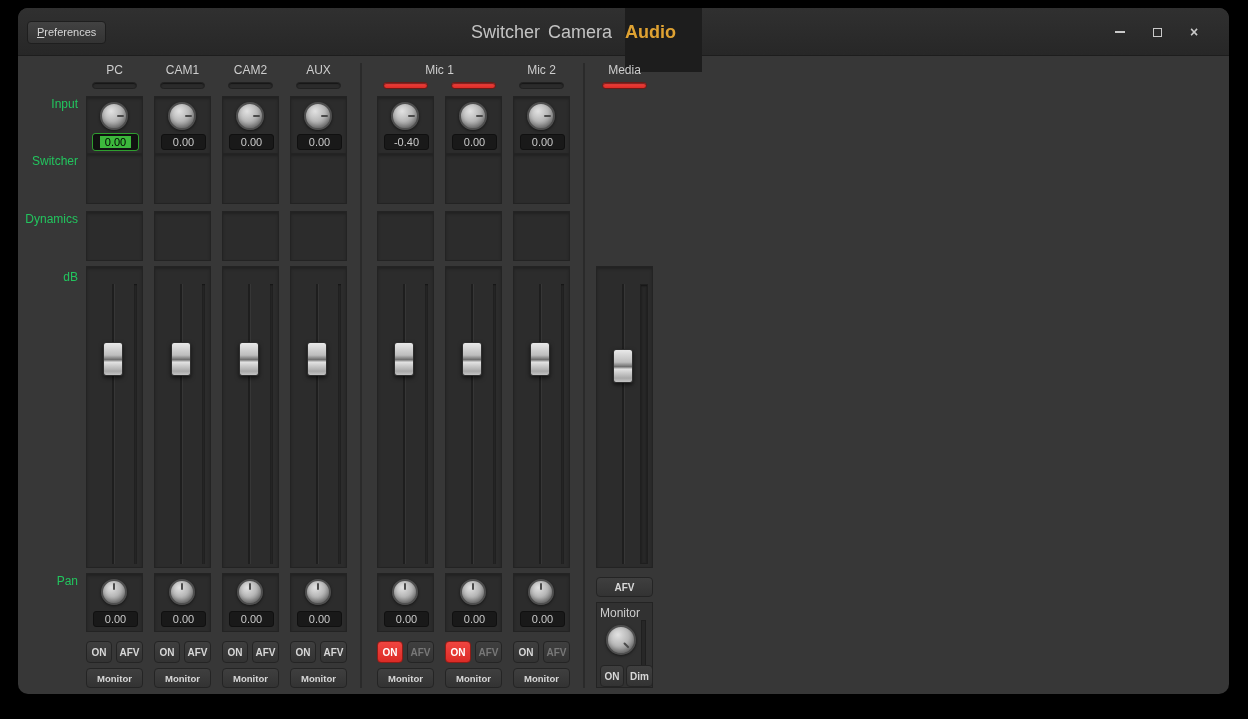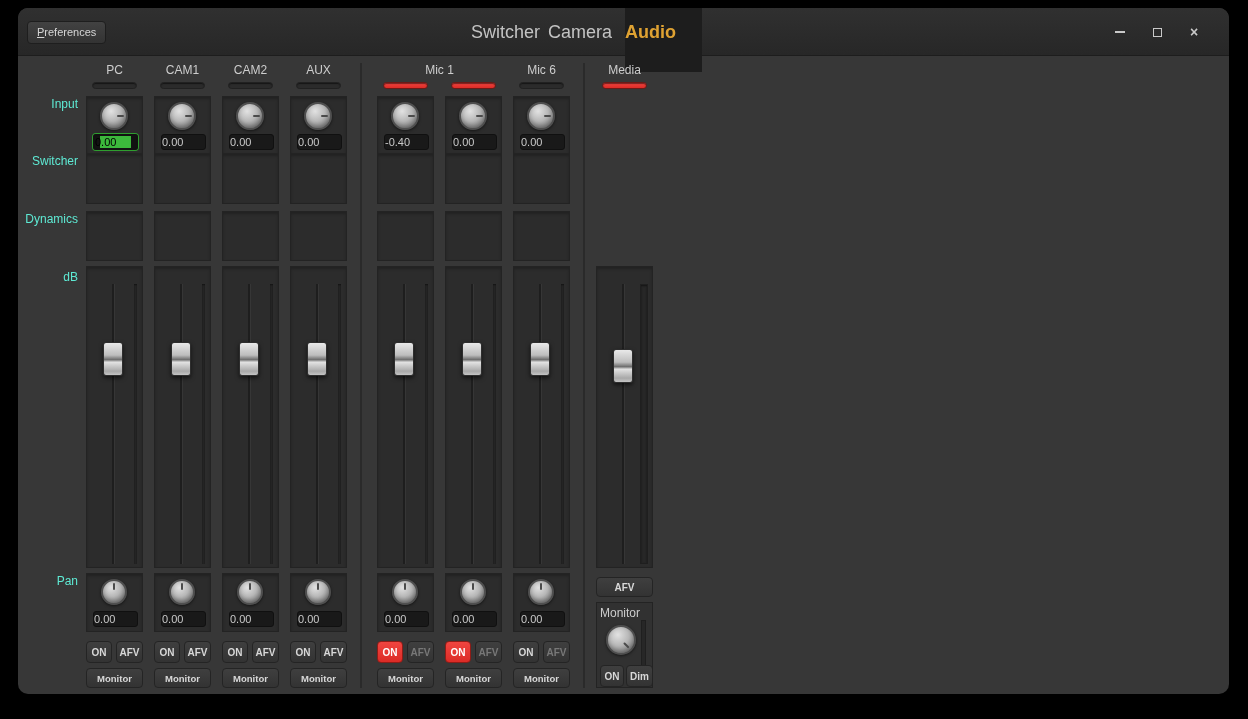--- a/index.html
+++ b/index.html
@@ -34,21 +34,21 @@
   .tab.active { background:#1d1d1d; color:var(--tab-active,#dfa232); font-weight:bold; }
   .win-controls { position:absolute; right:28px; top:0; height:48px; display:flex; align-items:center; gap:23px; }
   .wc { width:14px; height:14px; display:flex; align-items:center; justify-content:center; }
   .wc-min { width:10px; height:2px; background:#c9c9c9; }
   .wc-max { width:9px; height:9px; border:1.5px solid #c9c9c9; }
   .wc-close { color:#c9c9c9; font-size:14px; font-weight:bold; line-height:14px; }
   
   .content { position:absolute; left:0; top:48px; right:0; bottom:0; }
   .row-label {
     position:absolute; width:60px; text-align:right; right:auto;
-    color:#5eead4; font-size:12px;
+    color:#22c55e; font-size:12px;
   }
   .divider { position:absolute; top:7px; width:2px; height:625px; background:#2a2a2a; }
   .hdr { position:absolute; top:7px; height:14px; text-align:center; color:#cdcdcd; font-size:12px; }
   .strip, .master { position:absolute; top:7px; width:57px; height:630px; }
   .meter {
     position:absolute; top:19px; left:6px; width:45px; height:7px;
     border-radius:4px; background:#2b2b2b; border:1px solid #212121;
     box-shadow:inset 0 1px 1px rgba(0,0,0,.5);
   }
   .meter.red {
@@ -76,21 +76,21 @@
   .knob-pan   { width:26px; height:26px; left:14px; top:5px; }
   .knob-mon   { width:30px; height:30px; left:9px;  top:22px; }
   .ptr-wrap { position:absolute; inset:0; }
   .ptr {
     position:absolute; top:2px; left:50%; width:2px; height:7px;
     margin-left:-1px; background:#4b4b4b; border-radius:1px;
   }
   .valuebox {
     position:absolute; left:6px; top:37px; width:45px; height:16px;
     background:#191919; border:1px solid #101010; border-radius:3px;
-    color:#c9c9c9; font-size:11px; line-height:14px; text-align:left;
+    color:#c9c9c9; font-size:11px; line-height:14px; text-align:center;
   }
   .valuebox.selected {
     background:linear-gradient(90deg,#121212 0 12%, var(--gain-green,#3cb83c) 12% 88%, #121212 88%);
     border:2px solid #111; box-shadow:0 0 0 1px #2f9e2f;
     color:#000; line-height:12px;
   }
   
   .fader-track {
     position:absolute; left:25px; top:17px; width:2px; height:280px;
     background:#1e1e1e; box-shadow:1px 0 0 rgba(255,255,255,.05);
@@ -169,21 +169,21 @@
 
       <div class="divider" style="left:342px"></div>
       <div class="divider" style="left:565px"></div>
 
       <div id="headers">
           <div class="hdr" style="left: 68px; width: 57px;">PC</div>
           <div class="hdr" style="left: 136px; width: 57px;">CAM1</div>
           <div class="hdr" style="left: 204px; width: 57px;">CAM2</div>
           <div class="hdr" style="left: 272px; width: 57px;">AUX</div>
           <div class="hdr" style="left: 359px; width: 125px;">Mic 1</div>
-          <div class="hdr" style="left: 495px; width: 57px;">Mic 6</div>
+          <div class="hdr" style="left: 495px; width: 57px;">Mic 2</div>
         </div>
       <div id="strips">
           <div class="strip" style="left: 68px;">
             <div class="meter "></div>
             <div class="panel input-panel">
               <div class="knob knob-input">
                 <div class="ptr-wrap" style="transform:rotate(90deg)">
                   <div class="ptr"></div>
                 </div>
               </div>

